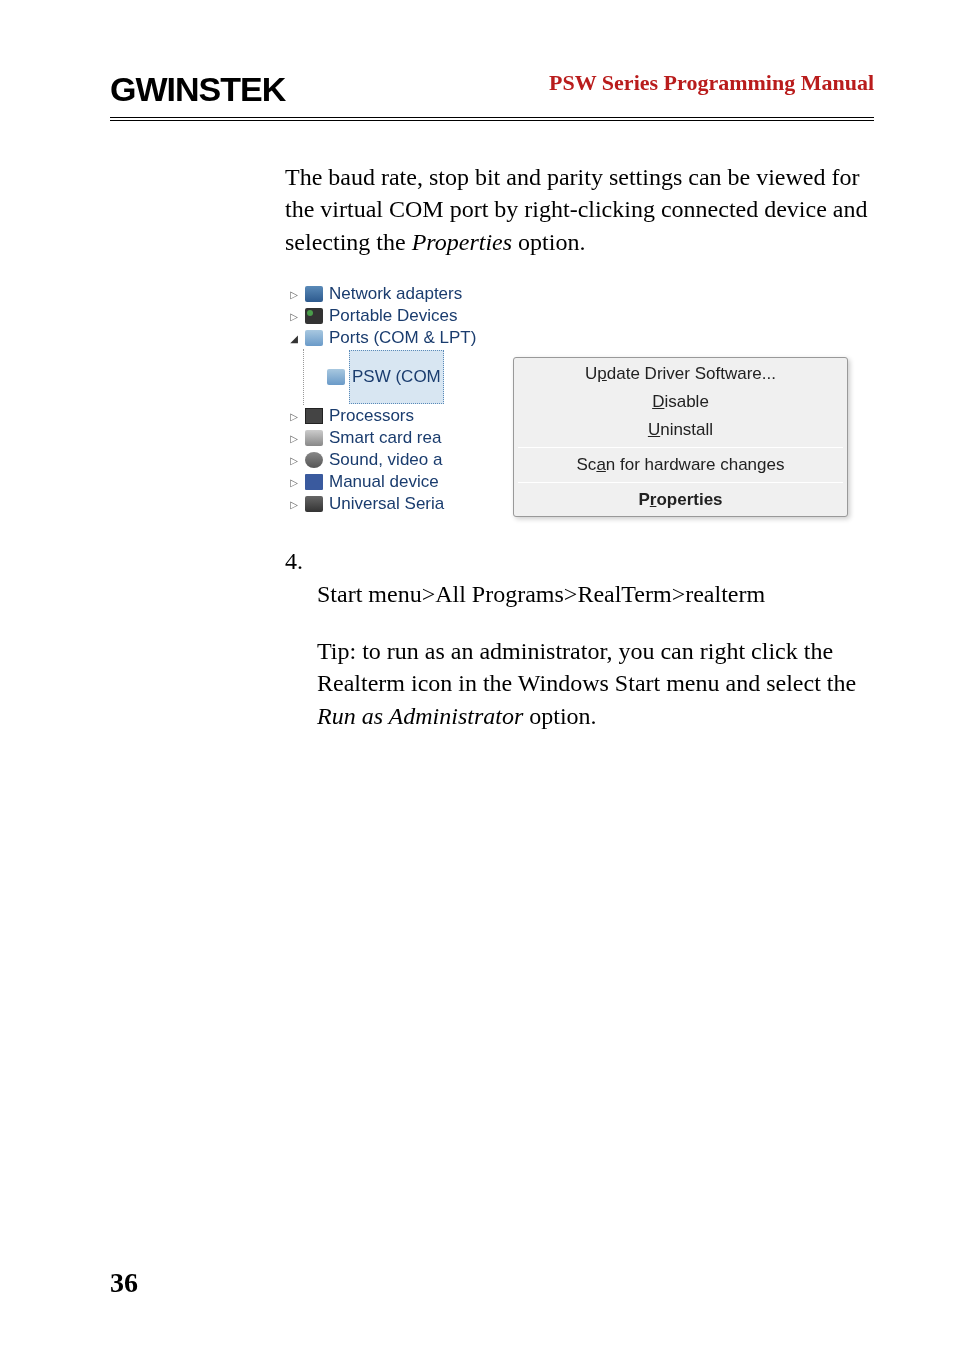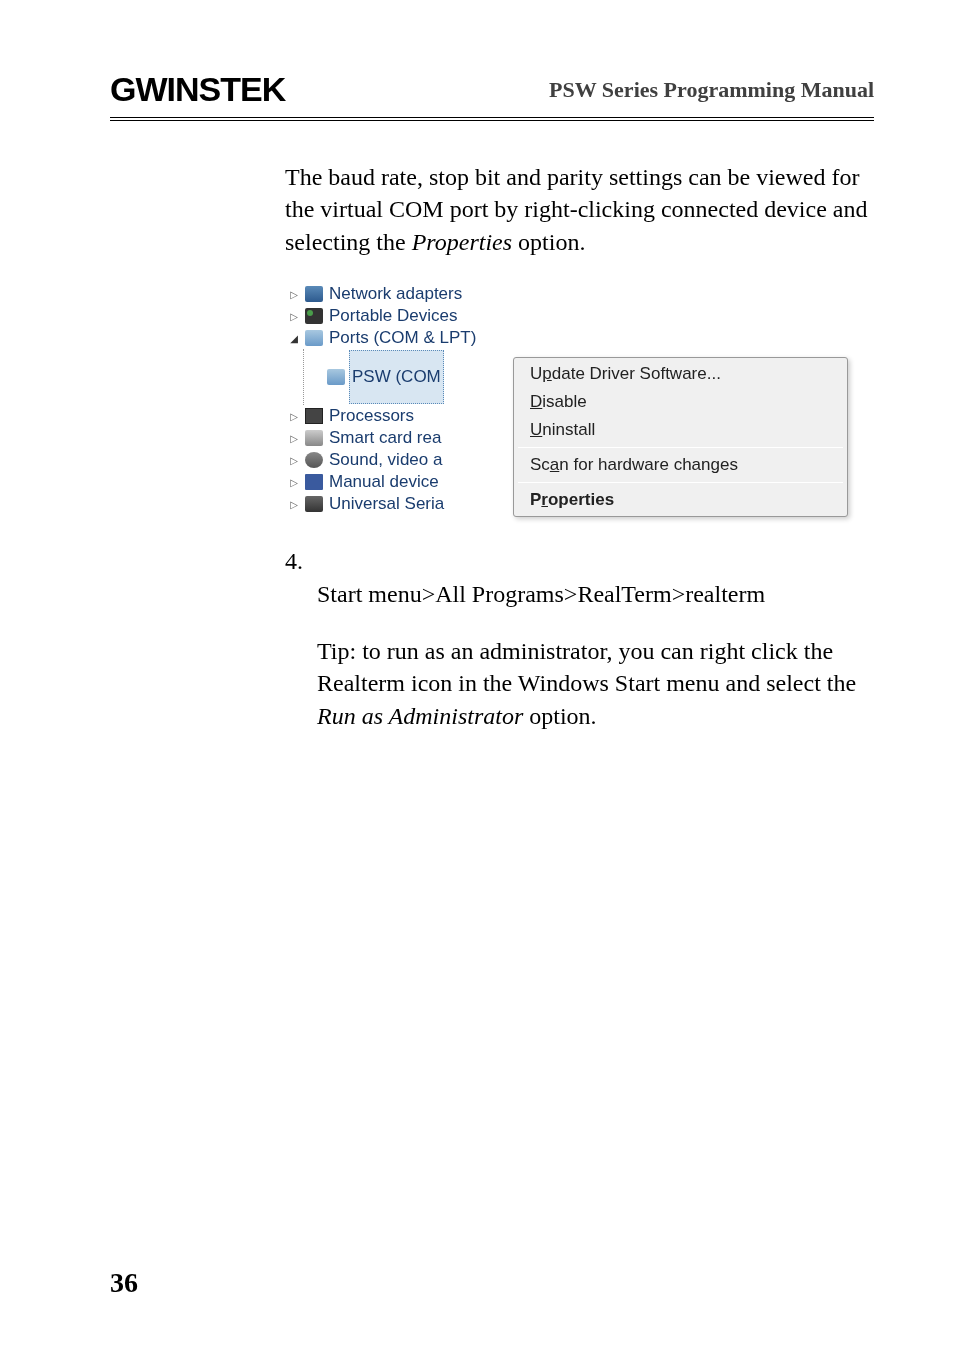--- a/index.html
+++ b/index.html
@@ -11,37 +11,37 @@
       font-family: Georgia, 'Times New Roman', serif;
       width: 954px;
       height: 1349px;
       background: #fff;
       position: relative;
       padding: 70px 80px 50px 110px;
     }
     .header {
       display: flex;
       justify-content: space-between;
-      align-items: center;
+      align-items: flex-start;
       border-bottom: 4px double #000;
       padding-bottom: 8px;
       margin-bottom: 40px;
     }
     .logo {
       font-family: Arial, sans-serif;
       font-weight: 900;
       font-size: 34px;
       letter-spacing: -1px;
       color: #000;
     }
     .header-title {
       font-family: Georgia, serif;
       font-weight: bold;
       font-size: 22px;
-      color: #404040;
+      color: #b91c1c;
     }
     .body-text {
       font-size: 24px;
       line-height: 1.35;
       color: #000;
       margin-left: 175px;
       margin-bottom: 25px;
     }
     .body-text .italic {
       font-style: italic;
@@ -108,20 +108,21 @@
       border-radius: 3px;
       box-shadow: 2px 2px 5px rgba(0,0,0,0.2);
       font-family: 'Segoe UI', Tahoma, sans-serif;
       font-size: 17px;
       color: #222;
       padding: 2px;
     }
     .menu-item {
       padding: 4px 14px;
       cursor: default;
+      text-align: center;
     }
     .menu-item .underline {
       text-decoration: underline;
     }
     .menu-divider {
       height: 1px;
       background: #c0c0c0;
       margin: 3px 2px;
       border-bottom: 1px solid #fff;
     }

